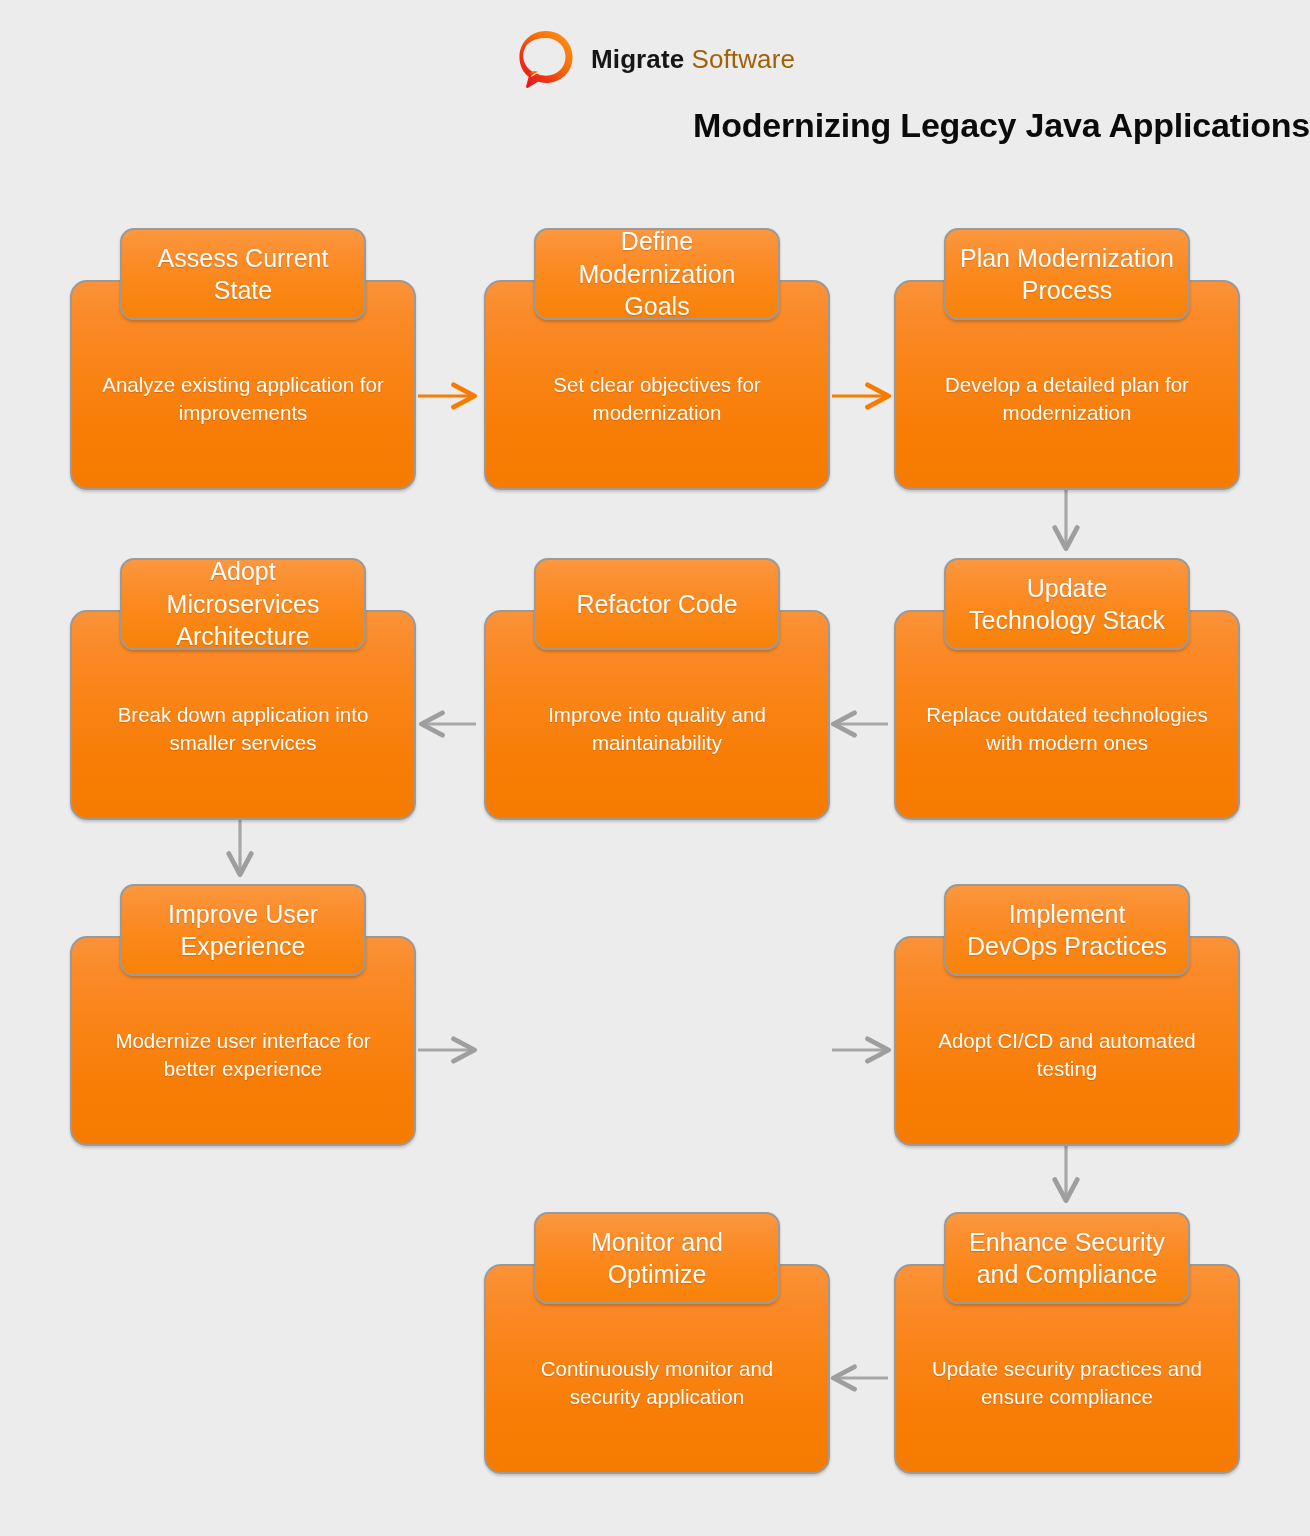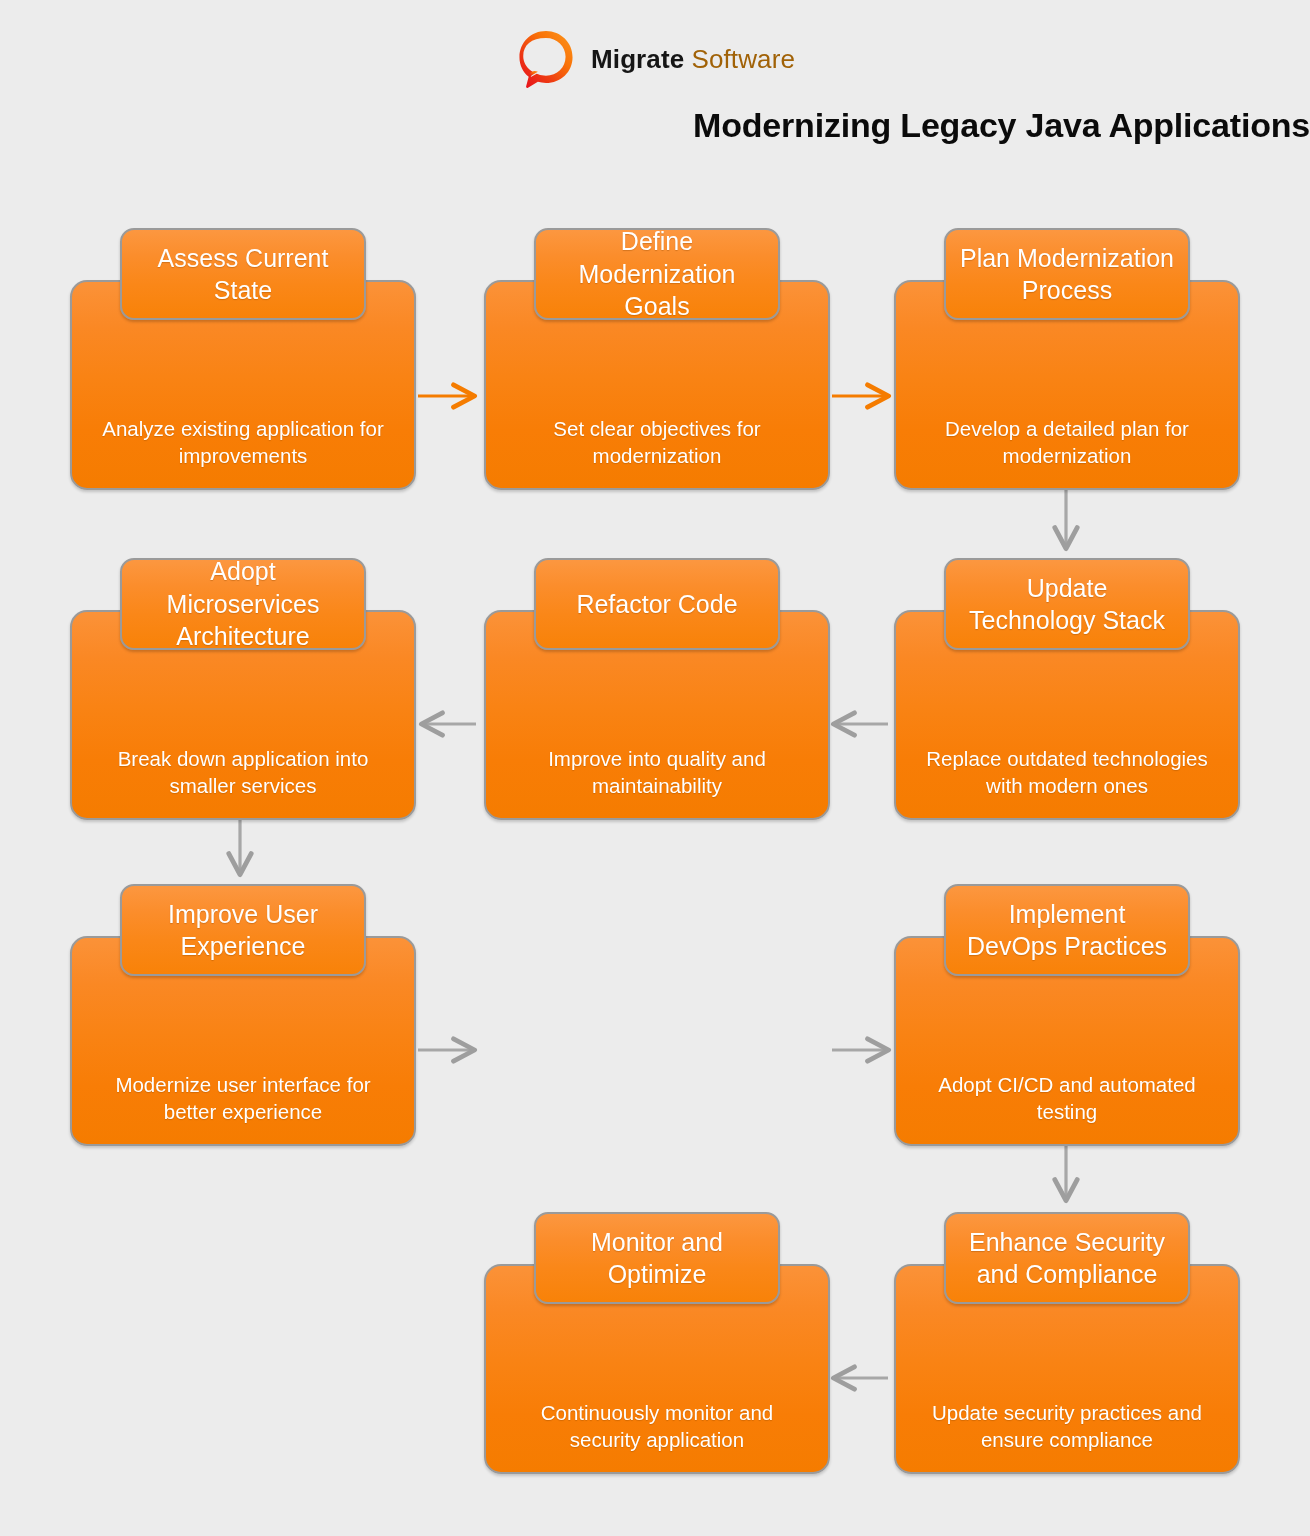--- a/index.html
+++ b/index.html
@@ -78,21 +78,21 @@
     position: absolute;
     left: 0;
     top: 52px;
     width: 346px;
     height: 210px;
     border-radius: 17px;
     border: 2px solid #9a9a9a;
     background: linear-gradient(180deg, #fb9238 0%, #fa8824 22%, #f98314 46%, #f87d06 72%, #f57c00 100%);
     box-shadow: 0 2px 3px rgba(0,0,0,0.18);
     display: flex;
-    align-items: flex-end;
+    align-items: center;
     justify-content: center;
     padding: 44px 20px 21px 20px;
   }
 
   .node-desc {
     color: #ffffff;
     font-size: 20.5px;
     line-height: 1.33;
     text-align: center;
     text-shadow: 0 1px 1px rgba(140,70,0,0.35);

